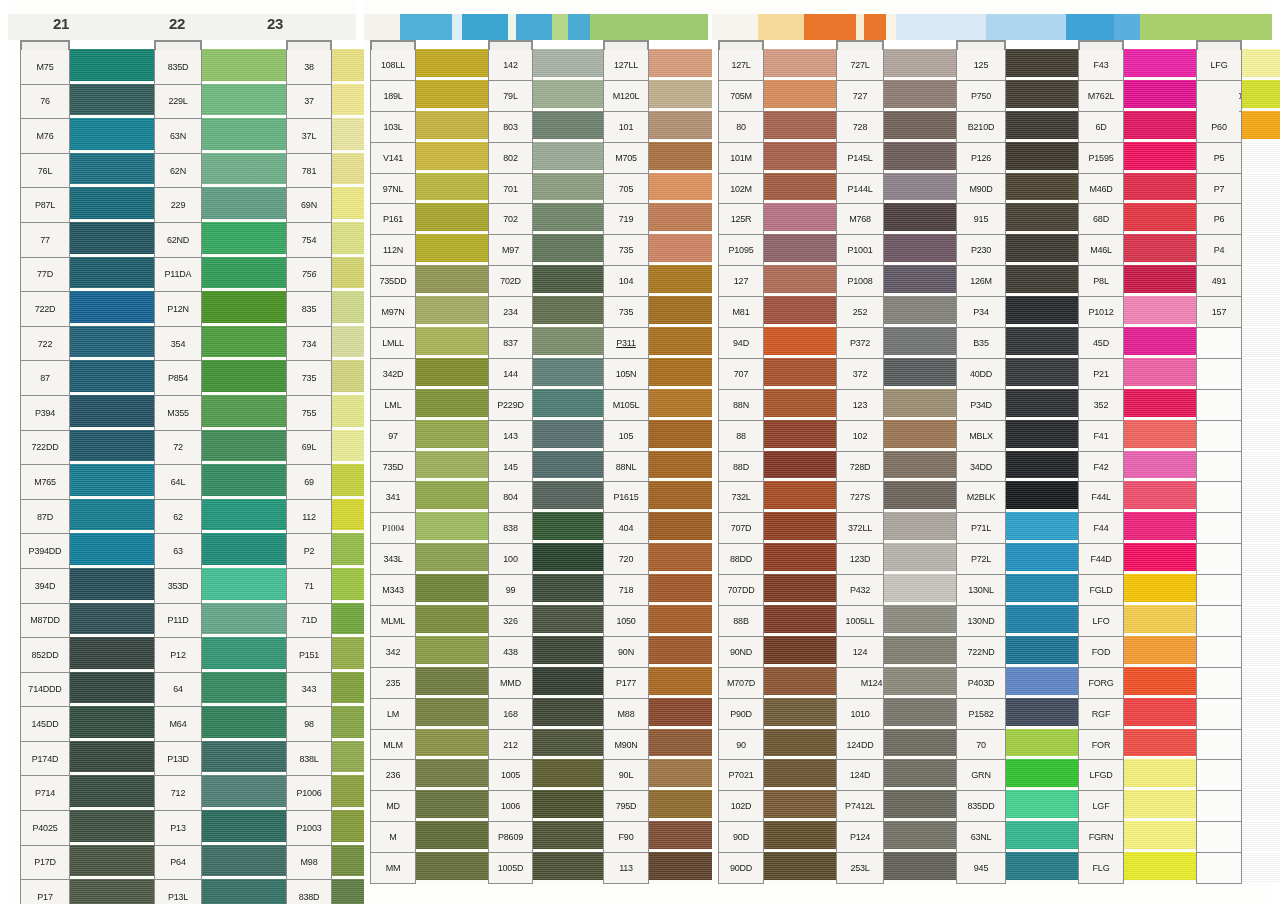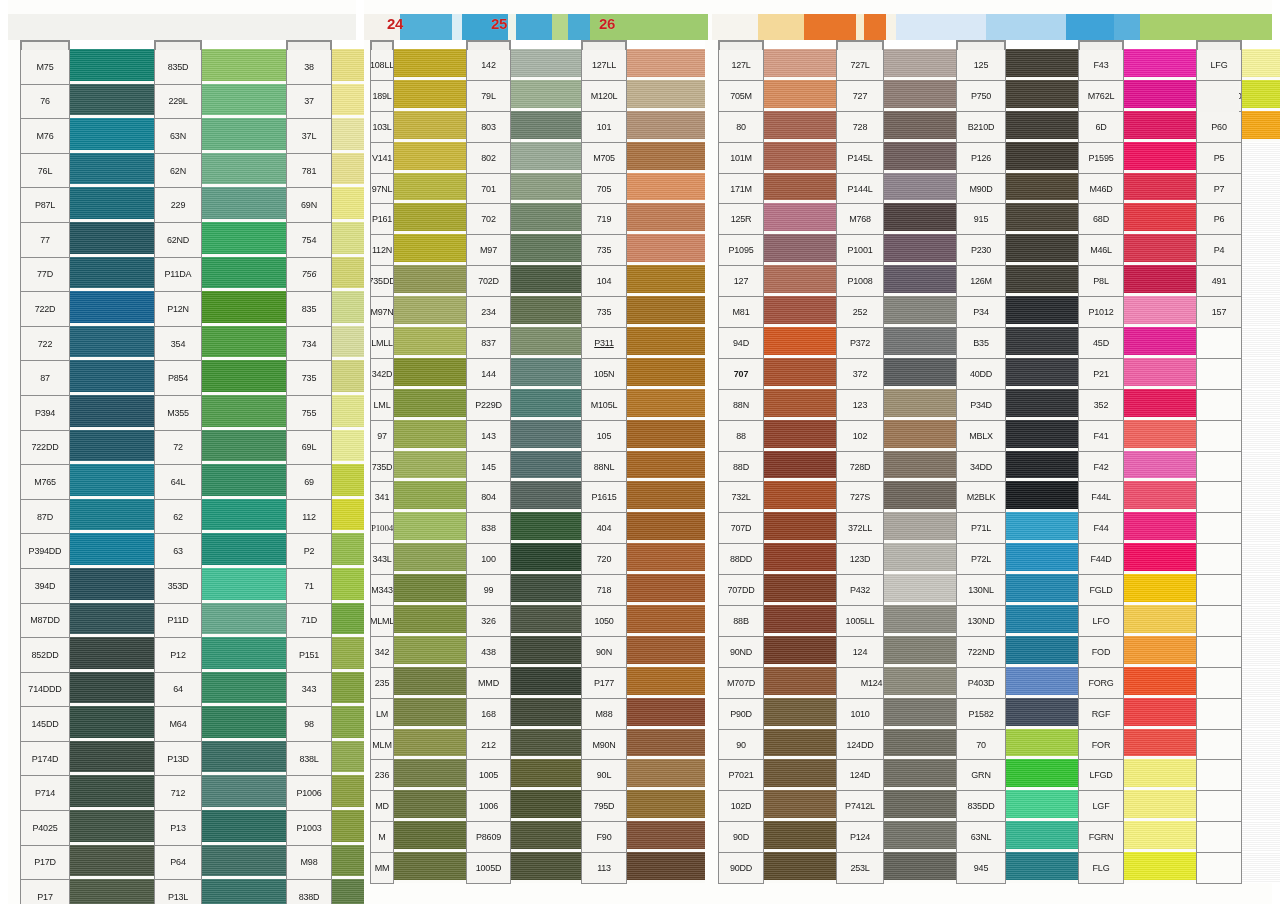--- a/index.html
+++ b/index.html
@@ -79,20 +79,25 @@
 </style>
 </head>
 <body>
 
 <div id="chart-page">
 
 <div class="panel" id="panel-a" style="left: 8px; width: 348px;">
       <div class="top-strip">
         <div class="seg" style="left: 0px; width: 348px; background: rgb(242, 242, 238);"></div>
       </div>
+      <div class="hdr-row">
+        <div class="hdr-num hdr-dark" style="left: 36px;">21</div>
+        <div class="hdr-num hdr-dark" style="left: 152px;">22</div>
+        <div class="hdr-num hdr-dark" style="left: 250px;">23</div>
+      </div>
       <div class="colgroup first" style="left: 12px;">
         <div class="code-col" style="width: 50px;">
           <div class="col-tab"></div>
           <div class="code-cell" style="height: 34.6px;">M75</div>
           <div class="code-cell" style="height: 34.6px;">76</div>
           <div class="code-cell" style="height: 34.6px;">M76</div>
           <div class="code-cell" style="height: 34.6px;">76L</div>
           <div class="code-cell" style="height: 34.6px;">P87L</div>
           <div class="code-cell" style="height: 34.6px;">77</div>
           <div class="code-cell" style="height: 34.6px;">77D</div>
@@ -262,27 +267,22 @@
         <div class="seg" style="left: 0px; width: 36px; background: rgb(244, 242, 236);"></div>
         <div class="seg" style="left: 36px; width: 52px; background: rgb(82, 176, 216);"></div>
         <div class="seg" style="left: 88px; width: 10px; background: rgb(220, 238, 245);"></div>
         <div class="seg" style="left: 98px; width: 46px; background: rgb(61, 165, 210);"></div>
         <div class="seg" style="left: 144px; width: 8px; background: rgb(238, 244, 234);"></div>
         <div class="seg" style="left: 152px; width: 36px; background: rgb(71, 169, 212);"></div>
         <div class="seg" style="left: 188px; width: 16px; background: rgb(182, 214, 138);"></div>
         <div class="seg" style="left: 204px; width: 22px; background: rgb(74, 171, 211);"></div>
         <div class="seg" style="left: 226px; width: 118px; background: rgb(158, 203, 111);"></div>
       </div>
-      <div class="hdr-row">
-        <div class="hdr-num hdr-red" style="left: 14px;">24</div>
-        <div class="hdr-num hdr-red" style="left: 118px;">25</div>
-        <div class="hdr-num hdr-red" style="left: 226px;">26</div>
-      </div>
       <div class="colgroup first" style="left: 6px;">
-        <div class="code-col" style="width: 24px;">
+        <div class="code-col" style="width: 46px;">
           <div class="col-tab"></div>
           <div class="code-cell" style="height: 30.9px;">108LL</div>
           <div class="code-cell" style="height: 30.9px;">189L</div>
           <div class="code-cell" style="height: 30.9px;">103L</div>
           <div class="code-cell" style="height: 30.9px;">V141</div>
           <div class="code-cell" style="height: 30.9px;">97NL</div>
           <div class="code-cell" style="height: 30.9px;">P161</div>
           <div class="code-cell" style="height: 30.9px;">112N</div>
           <div class="code-cell" style="height: 30.9px;">735DD</div>
           <div class="code-cell" style="height: 30.9px;">M97N</div>
@@ -471,27 +471,27 @@
         <div class="seg" style="left: 402px; width: 26px; background: rgb(89, 176, 220);"></div>
         <div class="seg" style="left: 428px; width: 132px; background: rgb(168, 207, 108);"></div>
       </div>
       <div class="colgroup first" style="left: 6px;">
         <div class="code-col" style="width: 46px;">
           <div class="col-tab"></div>
           <div class="code-cell" style="height: 30.9px;">127L</div>
           <div class="code-cell" style="height: 30.9px;">705M</div>
           <div class="code-cell" style="height: 30.9px;">80</div>
           <div class="code-cell" style="height: 30.9px;">101M</div>
-          <div class="code-cell" style="height: 30.9px;">171M</div>
+          <div class="code-cell" style="height: 30.9px;">102M</div>
           <div class="code-cell" style="height: 30.9px;">125R</div>
           <div class="code-cell" style="height: 30.9px;">P1095</div>
           <div class="code-cell" style="height: 30.9px;">127</div>
           <div class="code-cell" style="height: 30.9px;">M81</div>
           <div class="code-cell" style="height: 30.9px;">94D</div>
-          <div class="code-cell" style="height: 30.9px; font-weight: bold;">707</div>
+          <div class="code-cell" style="height: 30.9px;">707</div>
           <div class="code-cell" style="height: 30.9px;">88N</div>
           <div class="code-cell" style="height: 30.9px;">88</div>
           <div class="code-cell" style="height: 30.9px;">88D</div>
           <div class="code-cell" style="height: 30.9px;">732L</div>
           <div class="code-cell" style="height: 30.9px;">707D</div>
           <div class="code-cell" style="height: 30.9px;">88DD</div>
           <div class="code-cell" style="height: 30.9px;">707DD</div>
           <div class="code-cell" style="height: 30.9px;">88B</div>
           <div class="code-cell" style="height: 30.9px;">90ND</div>
           <div class="code-cell" style="height: 30.9px;">M707D</div>

